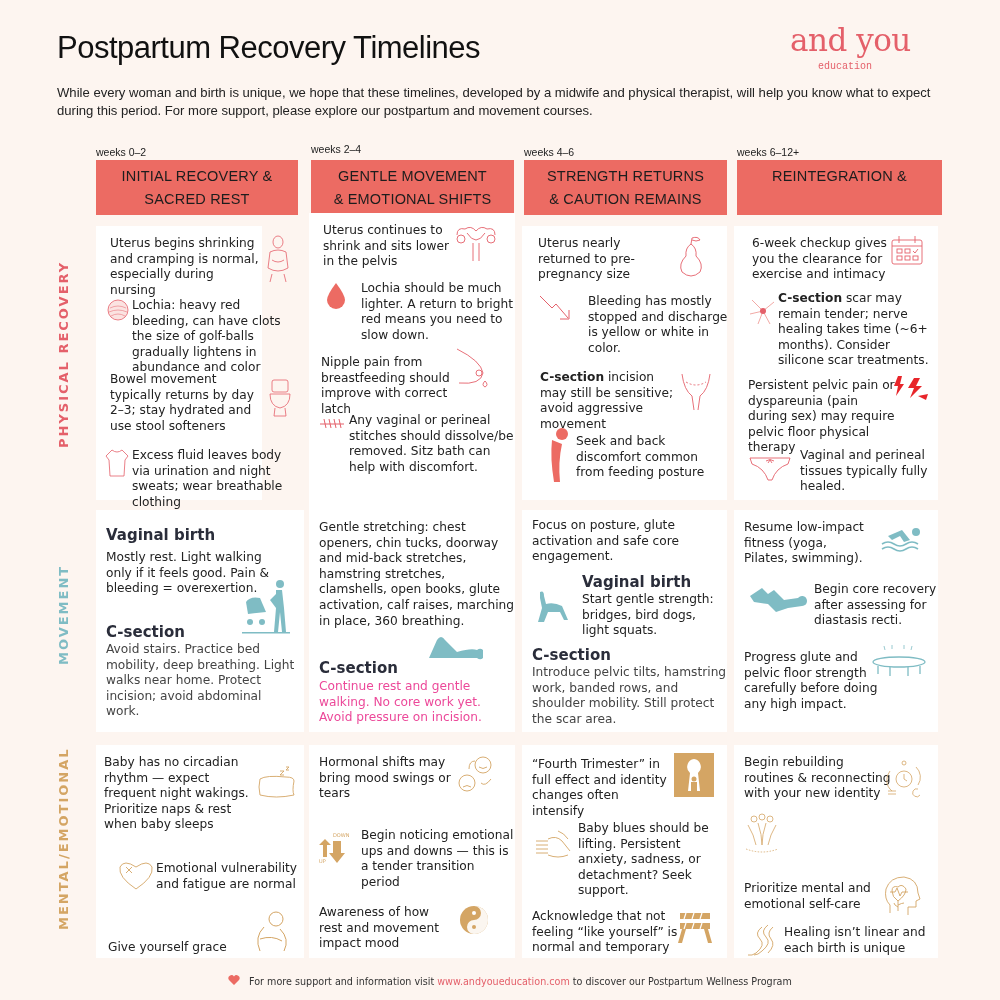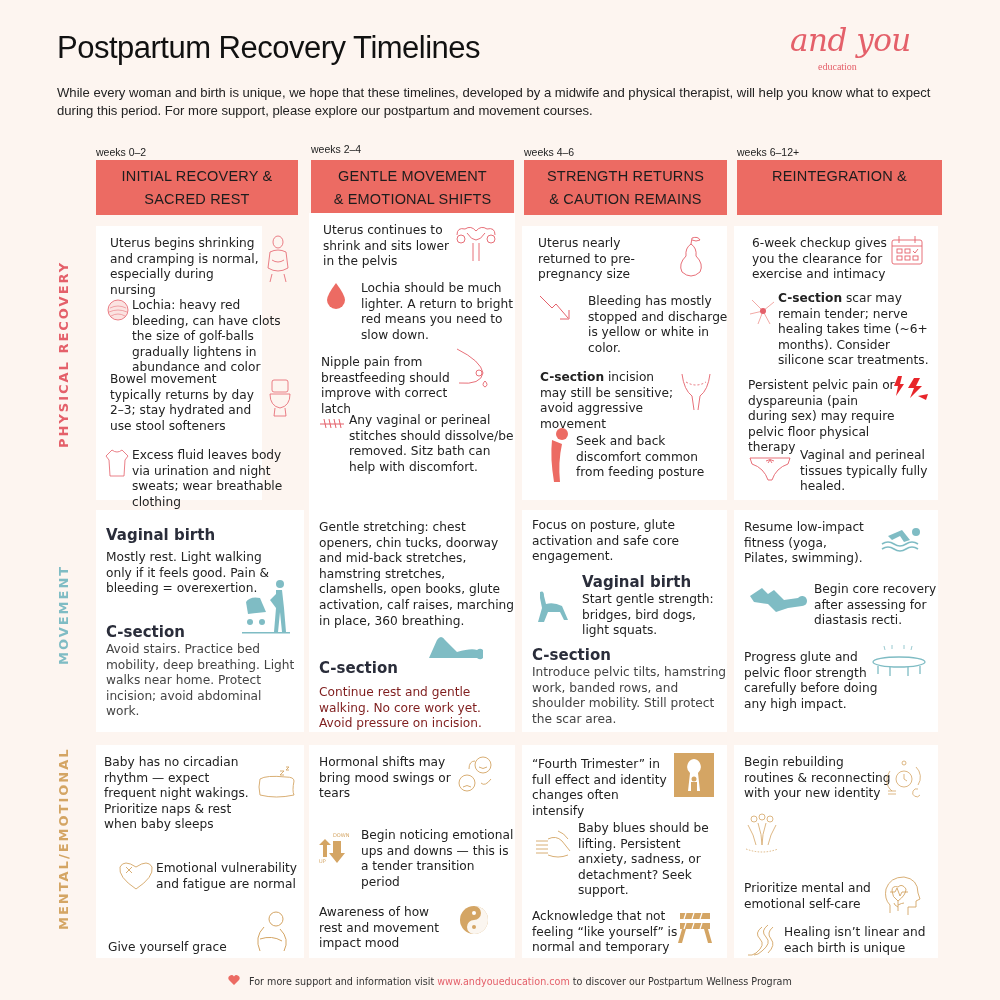--- a/index.html
+++ b/index.html
@@ -1,21 +1,21 @@
 <!DOCTYPE html>
 <html><head>
 <meta charset="utf-8">
 <style>
   * { box-sizing: border-box; margin: 0; padding: 0; }
   html, body { width: 1000px; height: 1000px; }
   body { background: #fdf5f0; font-family: "DejaVu Sans", sans-serif; color: #222; position: relative; overflow: hidden; }
   .title { position: absolute; left: 57px; top: 30px; font-size: 31px; font-weight: 400; color: #111; font-family: "Liberation Sans", sans-serif; letter-spacing: -0.5px; }
   .logo { position: absolute; left: 790px; top: 22px; width: 160px; height: 56px; }
-  .logo .script { position: absolute; left: 0; top: 0; font-family: "DejaVu Serif", serif; font-style: italic; font-size: 31px; color: #e4606a; letter-spacing: -0.5px; }
-  .logo .sub { position: absolute; left: 28px; top: 39px; font-family: Liberation Serif, serif; font-size: 10px; color: #e4606a; text-align: center; }
+  .logo .script { position: absolute; left: 0; top: 0; font-family: "DejaVu Serif", serif; font-size: 31px; color: #e4606a; letter-spacing: -0.5px; }
+  .logo .sub { position: absolute; left: 28px; top: 39px; font-family: Liberation Mono, monospace; font-size: 10px; color: #e4606a; text-align: center; }
   .intro { position: absolute; left: 57px; top: 84px; width: 900px; font-size: 13.1px; line-height: 18px; color: #222; font-family: "Liberation Sans", sans-serif; }
   .week { position: absolute; top: 146px; font-size: 10.5px; color: #222; font-family: "Liberation Sans", sans-serif; }
   .phase { position: absolute; top: 160px; height: 55px; background: #ec6b63; color: #1d1d1d; text-align: center; font-size: 14.5px; line-height: 23px; padding-top: 5px; font-family: "Liberation Sans", sans-serif; letter-spacing: 0.2px; }
   .rowlabel { position: absolute; font-weight: 700; font-size: 13px; letter-spacing: 2px; transform-origin: left top; transform: rotate(-90deg); white-space: nowrap; font-family: "DejaVu Sans", sans-serif; }
   .panel { position: absolute; background: #ffffff; }
   .item { position: absolute; font-size: 12.2px; line-height: 15.6px; color: #222; font-family: "DejaVu Sans", sans-serif; }
   .item b { font-weight: 700; }
   .sub-h { position: absolute; font-weight: 700; font-size: 15px; color: #2a2d3a; }
   .ico { position: absolute; }
   .footer { position: absolute; left: 228px; top: 975px; font-size: 9.6px; color: #333; white-space: nowrap; }
@@ -201,21 +201,21 @@
   <div class="sub-h" style="left:10px;top:113px">C-section</div>
   <div class="item" style="left:10px;top:132px;width:190px;color:#444">Avoid stairs. Practice bed mobility, deep breathing. Light walks near home. Protect incision; avoid abdominal work.</div>
 </div>
 
 <div class="panel" style="left:309px;top:510px;width:206px;height:222px">
   <div class="item" style="left:10px;top:10px;width:196px">Gentle stretching: chest openers, chin tucks, doorway and mid-back stretches, hamstring stretches, clamshells, open books, glute activation, calf raises, marching in place, 360 breathing.</div>
   <svg class="ico" style="left:118px;top:120px" width="56" height="30" viewBox="0 0 56 30">
       <path d="M2 28 L10 10 Q14 4 18 10 L30 22 Q44 18 50 20 A5 5 0 1 1 50 28 Z" fill="#7fbcc4"></path>
     </svg>
   <div class="sub-h" style="left:10px;top:149px">C-section</div>
-  <div class="item" style="left:10px;top:175px;width:190px;color:#7f1d1d">Continue rest and gentle walking. No core work yet. Avoid pressure on incision.</div>
+  <div class="item" style="left:10px;top:169px;width:190px;color:#ec4899">Continue rest and gentle walking. No core work yet. Avoid pressure on incision.</div>
 </div>
 
 <div class="panel" style="left:522px;top:510px;width:205px;height:222px">
   <div class="item" style="left:10px;top:8px;width:180px">Focus on posture, glute activation and safe core engagement.</div>
   <div class="sub-h" style="left:60px;top:63px">Vaginal birth</div>
   <div class="item" style="left:60px;top:82px;width:140px">Start gentle strength: bridges, bird dogs, light squats.</div>
   <svg class="ico" style="left:12px;top:80px" width="38" height="34" viewBox="0 0 38 34">
       <path d="M6 2 Q10 0 10 6 L12 14 Q20 12 28 16 L34 30 L30 30 L26 22 L14 22 L10 32 L4 32 L8 18 L6 8Z" fill="#7fbcc4"></path>
     </svg>
   <div class="sub-h" style="left:10px;top:136px">C-section</div>

